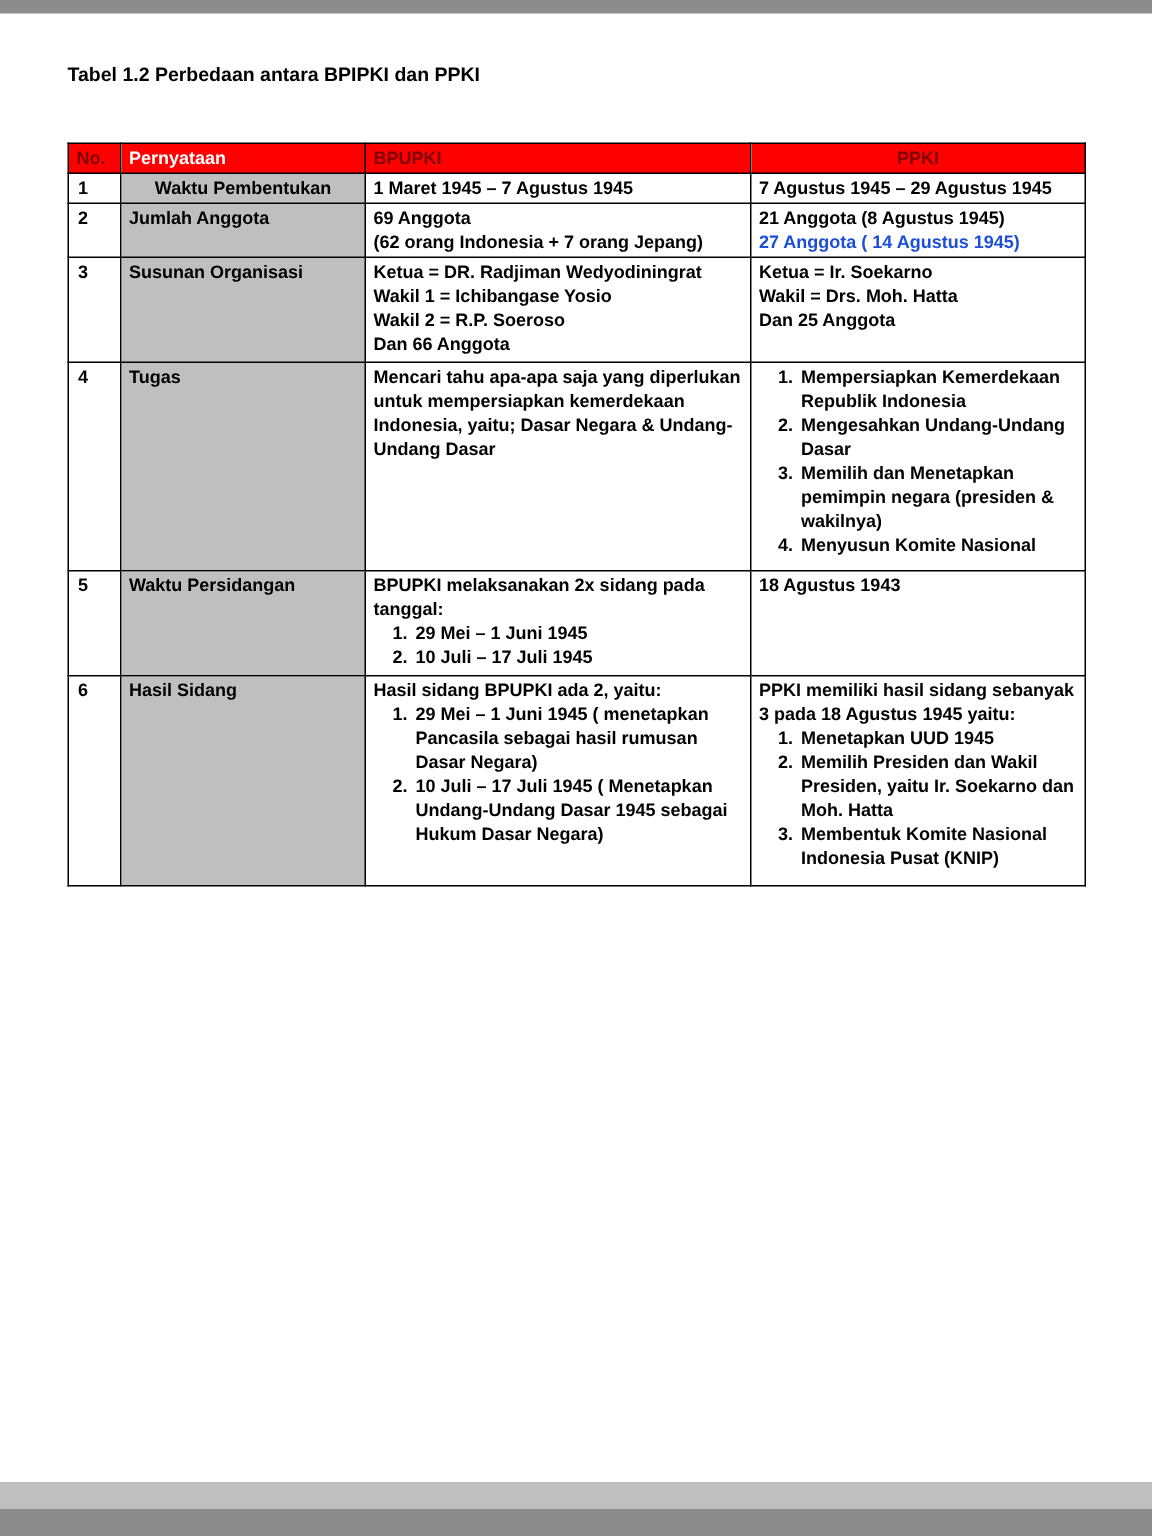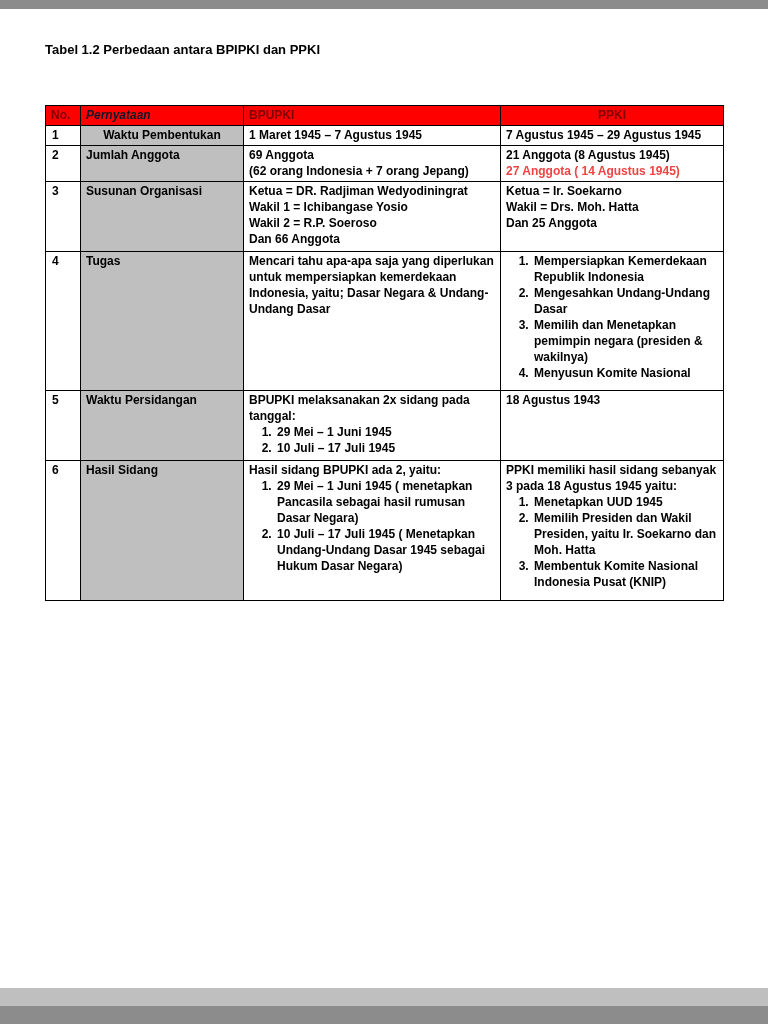--- a/index.html
+++ b/index.html
@@ -6,21 +6,21 @@
   html,body { width:768px; height:1024px; background:#ffffff; overflow:hidden;
               font-family:"Liberation Sans", sans-serif; color:#000; }
   .viewer { position:relative; width:768px; height:1024px; background:#ffffff; }
   .edge-band { position:absolute; left:0; width:768px; }
   .edge-top    { top:0;    height:9px;  background:#8c8c8c; }
   .edge-bot-1  { top:988px; height:18px; background:#bfbfbf; }
   .edge-bot-2  { top:1006px; height:18px; background:#8c8c8c; }
 
   .doc-title { position:absolute; left:45px; top:42px; font-size:13px; font-weight:bold; }
 
-  table.cmp { position:absolute; left:45px; top:105px; width:678px;
+  table.cmp { position:absolute; left:45px; top:95px; width:678px;
               border-collapse:collapse; table-layout:fixed;
               font-size:12px; line-height:16px; font-weight:bold; }
   .cmp th, .cmp td { border:1.5px solid #000; vertical-align:top;
                      padding:1px 5px 2px 5px; text-align:left;
                      overflow:hidden; word-wrap:break-word; }
   .cmp th { font-size:12px; }
   .cmp td.col-no { padding-left:6px; }
   .cmp ol { margin:0 0 0 4px; padding-left:22px; list-style-position:outside; }
   .cmp li { padding-left:2px; }
   .cmp .cell-line { min-height:16px; }
@@ -44,21 +44,21 @@
   <table class="cmp">
     <colgroup>
       <col style="width:35px">
         <col style="width:163px">
         <col style="width:257px">
         <col style="width:223px">
     </colgroup>
     <thead>
       <tr>
           <th style="background: rgb(255, 0, 0); color: rgb(127, 0, 0);">No.</th>
-          <th style="background: rgb(255, 0, 0); color: #0f172a; font-style: italic;">Pernyataan</th>
+          <th style="background: rgb(255, 0, 0); color: #ffffff;">Pernyataan</th>
           <th style="background: rgb(255, 0, 0); color: rgb(127, 0, 0); margin-left: 15px;">BPUPKI</th>
           <th style="background: rgb(255, 0, 0); color: rgb(127, 0, 0); text-align: center;">PPKI</th>
         </tr>
     </thead>
     <tbody>
         <tr>
           <td class="col-no">1</td>
           <td style="background: rgb(191, 191, 191); text-align: center;">Waktu Pembentukan</td>
           <td>
             <div class="cell-line">1 Maret 1945 – 7 Agustus 1945</div>
@@ -69,21 +69,21 @@
         </tr>
         <tr>
           <td class="col-no">2</td>
           <td style="background: rgb(191, 191, 191);">Jumlah Anggota</td>
           <td>
             <div class="cell-line">69 Anggota</div>
             <div class="cell-line">(62 orang Indonesia + 7 orang Jepang)</div>
           </td>
           <td>
             <div class="cell-line">21 Anggota (8 Agustus 1945)</div>
-            <div class="cell-line" style="color: #ef4444;">27 Anggota ( 14 Agustus 1945)</div>
+            <div class="cell-line" style="color: #1d4ed8;">27 Anggota ( 14 Agustus 1945)</div>
           </td>
         </tr>
         <tr>
           <td class="col-no">3</td>
           <td style="background: rgb(191, 191, 191);">Susunan Organisasi</td>
           <td>
             <div class="cell-line">Ketua = DR. Radjiman Wedyodiningrat</div>
             <div class="cell-line">Wakil 1 = Ichibangase Yosio</div>
             <div class="cell-line">Wakil 2 = R.P. Soeroso</div>
             <div class="cell-line">Dan 66 Anggota</div>

